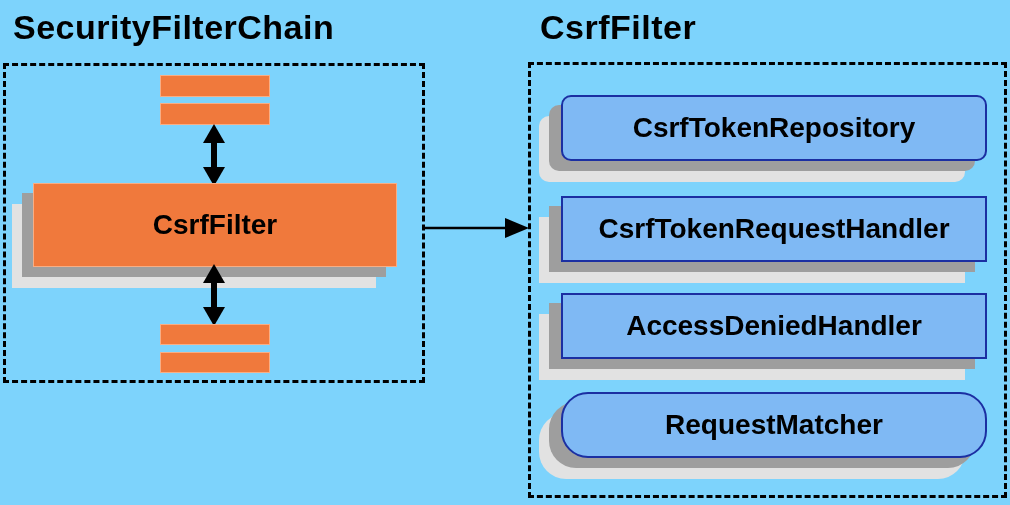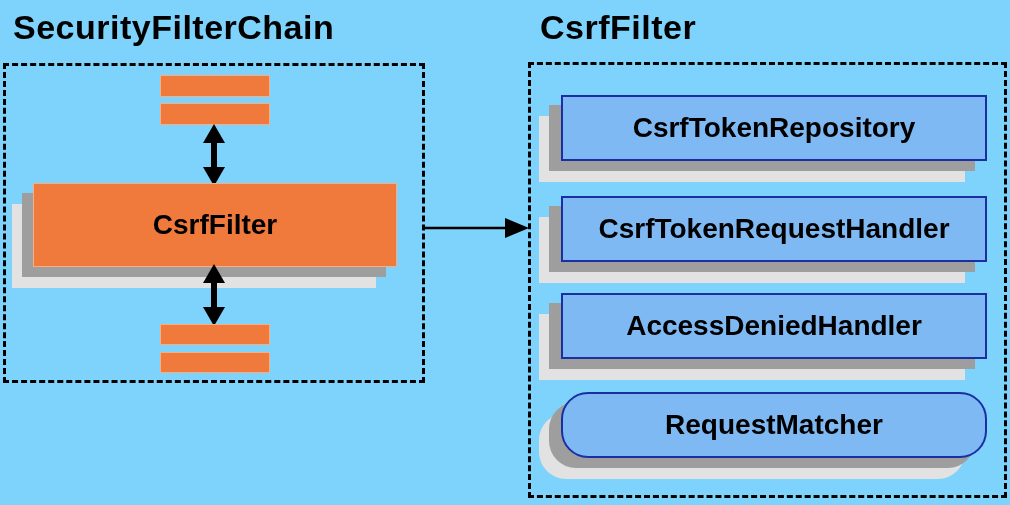--- a/index.html
+++ b/index.html
@@ -85,21 +85,21 @@
     display: flex;
     align-items: center;
     justify-content: center;
   }
   .component span {
     font-size: 28px;
     font-weight: bold;
     color: #000000;
     white-space: nowrap;
   }
-  .component-1 { top: 95px; }
+  .component-1 { top: 95px; border-radius: 10px; }
   .component-2 { top: 196px; }
   .component-3 { top: 293px; }
   .component-4 { top: 392px; border-radius: 27px; }
 
   svg { display: block; }
 </style>
 </head>
 <body>
 
 <div class="stage">

